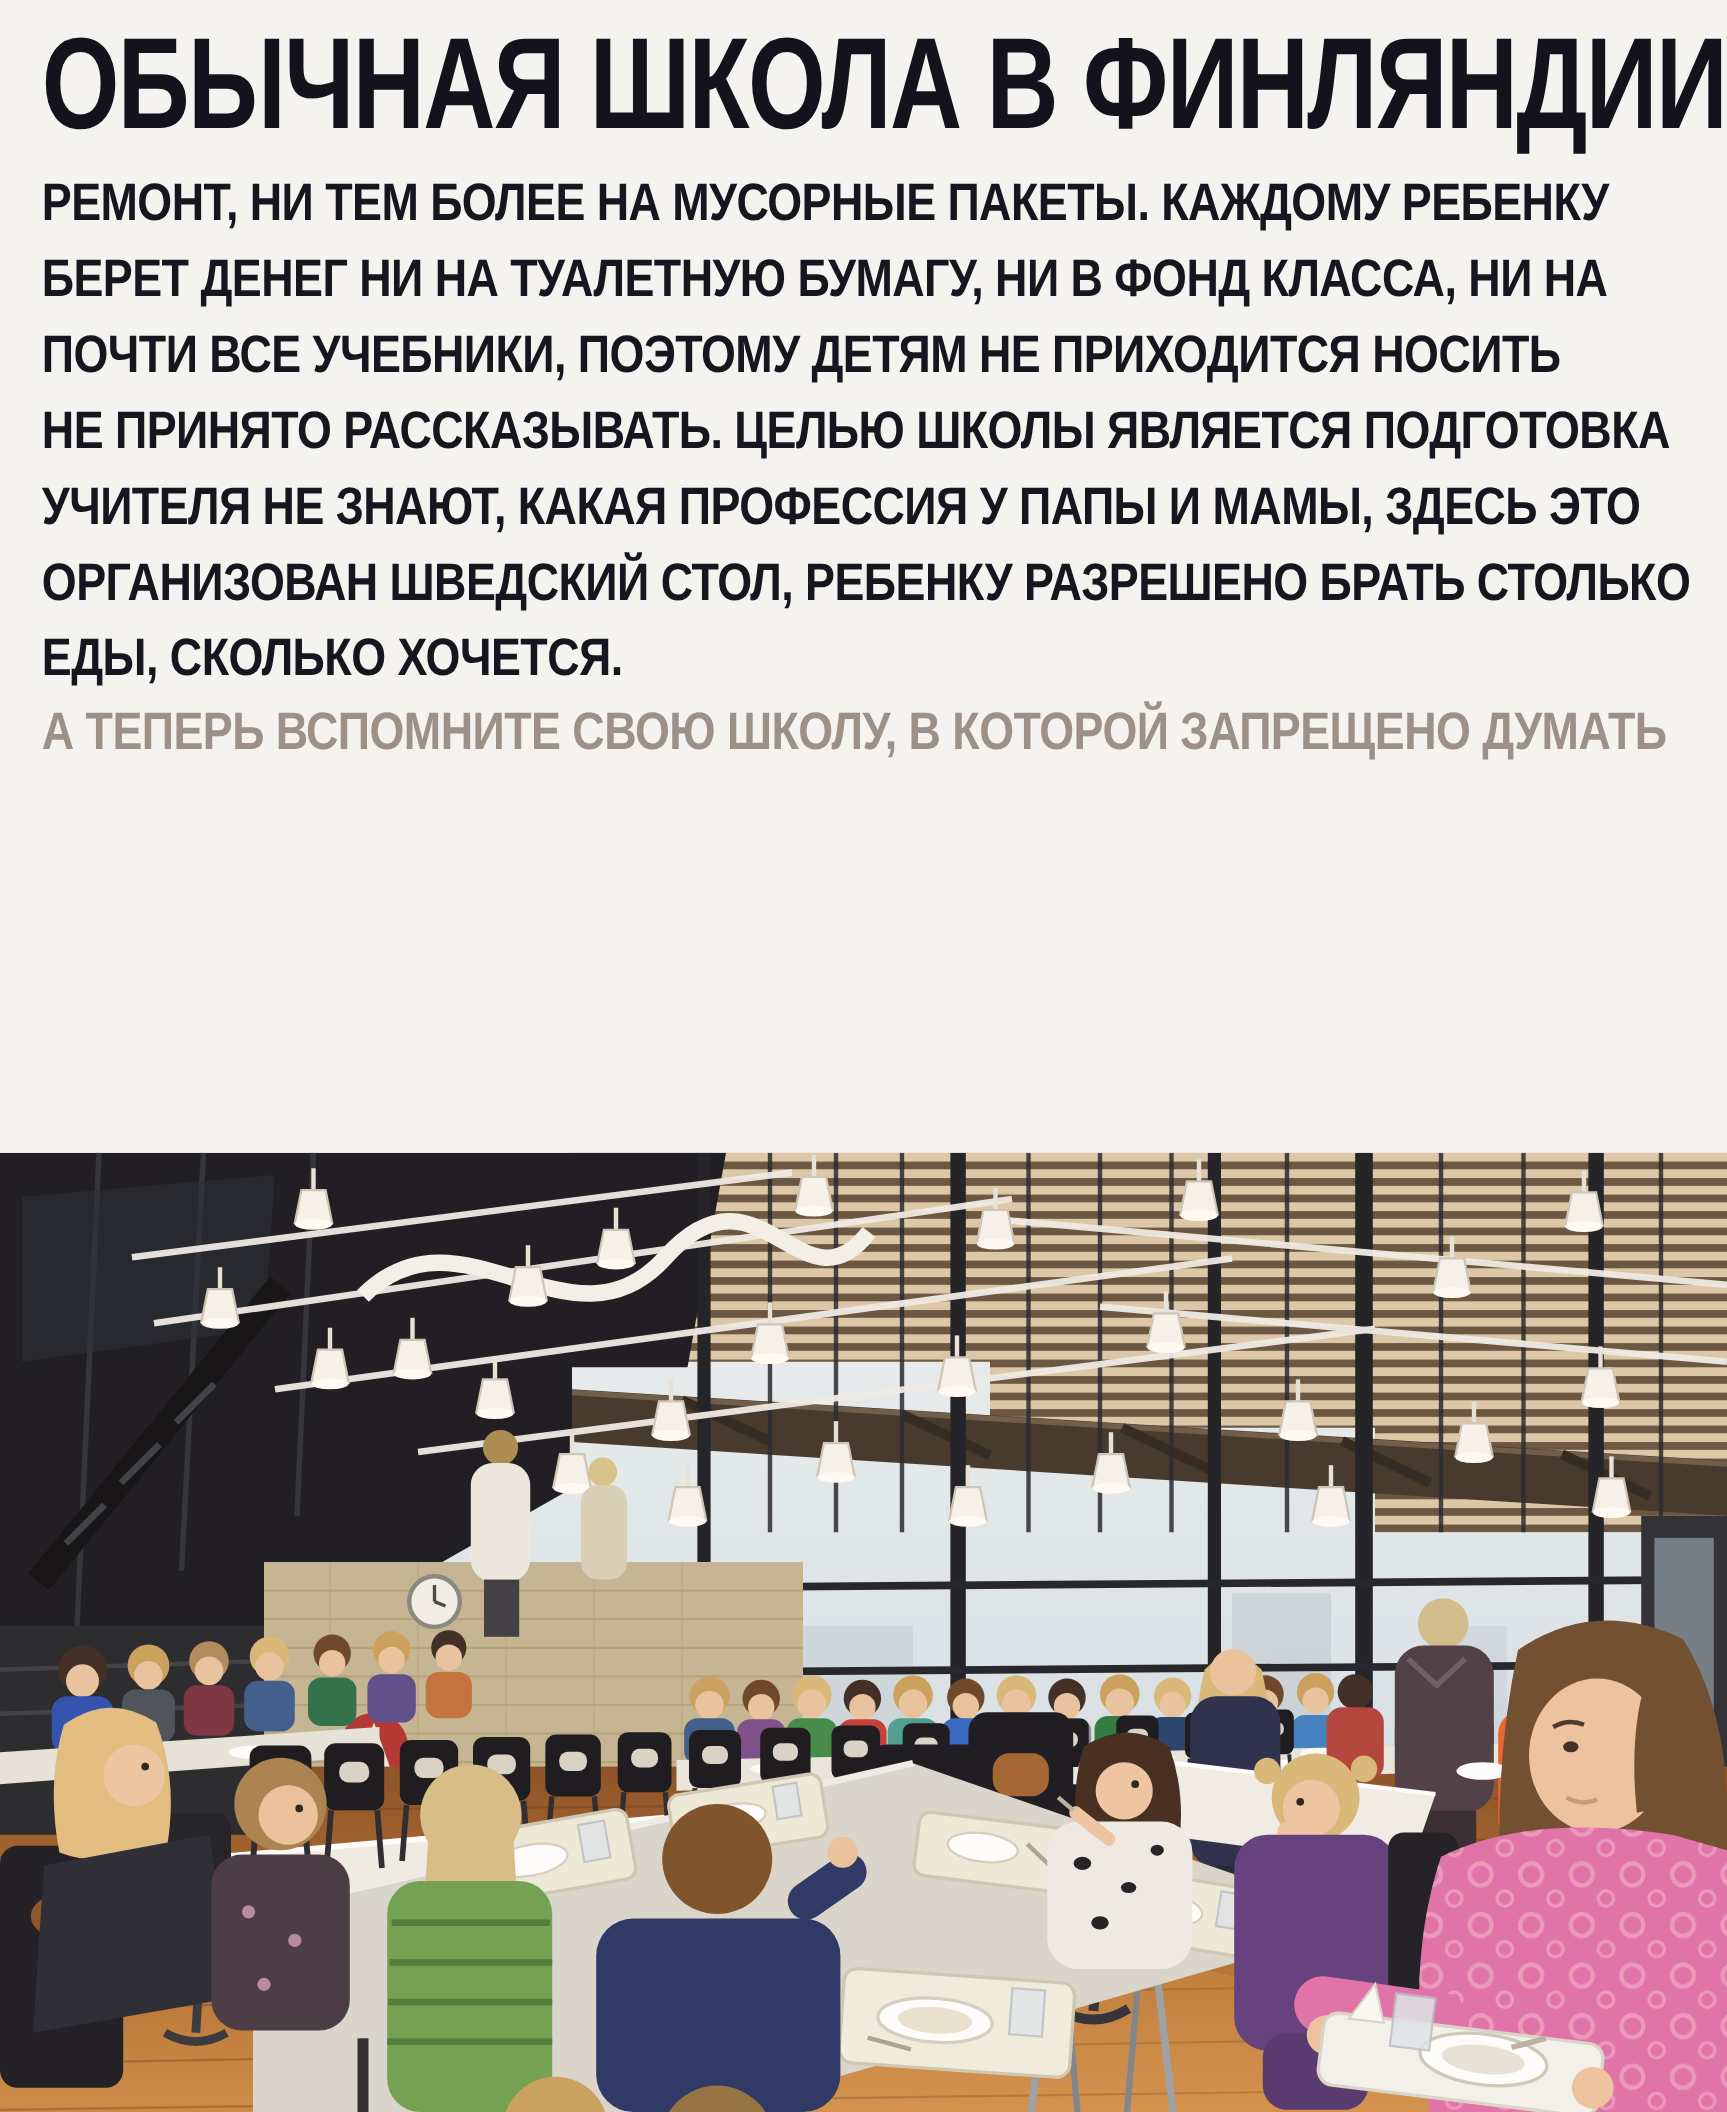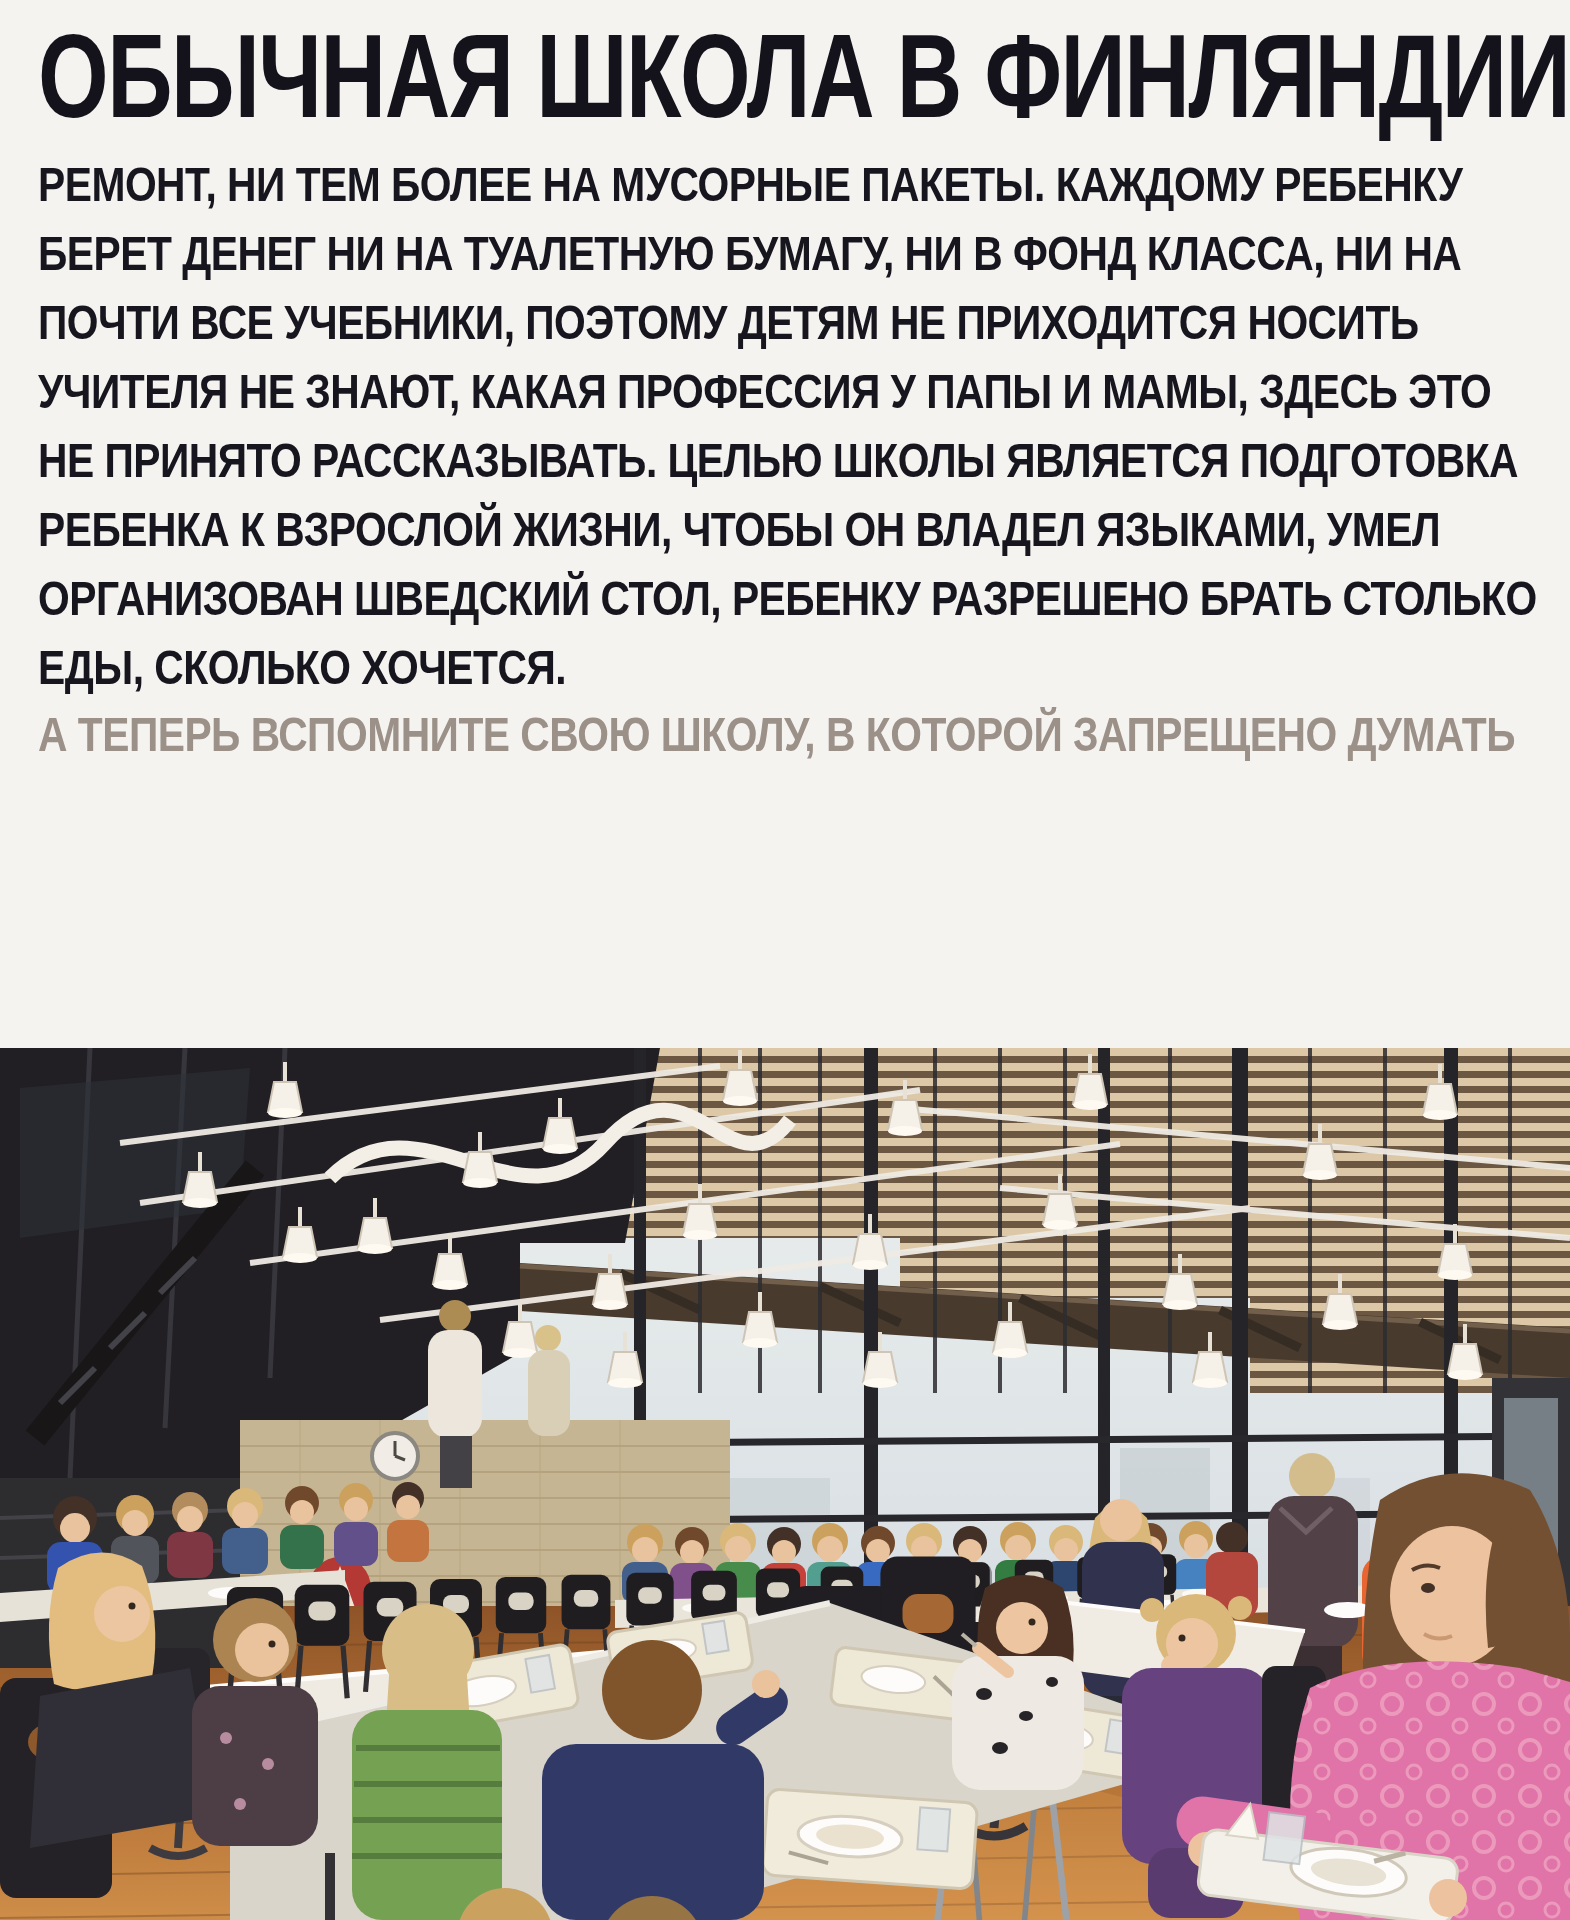--- a/index.html
+++ b/index.html
@@ -18,23 +18,22 @@
 </head>
 <body>
 
 <div class="page">
   <div class="text">
     <h1 class="title"><span class="cond t">ОБЫЧНАЯ ШКОЛА В ФИНЛЯНДИИИ</span></h1>
     <div>
       <div class="bl"><span class="cond b">РЕМОНТ, НИ ТЕМ БОЛЕЕ НА МУСОРНЫЕ ПАКЕТЫ. КАЖДОМУ РЕБЕНКУ</span></div>
       <div class="bl"><span class="cond b">БЕРЕТ ДЕНЕГ НИ НА ТУАЛЕТНУЮ БУМАГУ, НИ В ФОНД КЛАССА, НИ НА</span></div>
       <div class="bl"><span class="cond b">ПОЧТИ ВСЕ УЧЕБНИКИ, ПОЭТОМУ ДЕТЯМ НЕ ПРИХОДИТСЯ НОСИТЬ</span></div>
+      <div class="bl"><span class="cond b">НЕ ПРИНЯТО РАССКАЗЫВАТЬ. ЦЕЛЬЮ ШКОЛЫ ЯВЛЯЕТСЯ ПОДГОТОВКА</span></div>
       <div class="bl"><span class="cond b">УЧИТЕЛЯ НЕ ЗНАЮТ, КАКАЯ ПРОФЕССИЯ У ПАПЫ И МАМЫ, ЗДЕСЬ ЭТО</span></div>
-      <div class="bl"><span class="cond b">НЕ ПРИНЯТО РАССКАЗЫВАТЬ. ЦЕЛЬЮ ШКОЛЫ ЯВЛЯЕТСЯ ПОДГОТОВКА</span></div>
-      <div class="bl"><span class="cond b">РЕБЕНКА К ВЗРОСЛОЙ ЖИЗНИ, ЧТОБЫ ОН ВЛАДЕЛ ЯЗЫКАМИ, УМЕЛ</span></div>
       <div class="bl"><span class="cond b">ОРГАНИЗОВАН ШВЕДСКИЙ СТОЛ, РЕБЕНКУ РАЗРЕШЕНО БРАТЬ СТОЛЬКО</span></div>
       <div class="bl"><span class="cond b">ЕДЫ, СКОЛЬКО ХОЧЕТСЯ.</span></div>
     </div>
     <div class="footer-line"><span class="cond f">А ТЕПЕРЬ ВСПОМНИТЕ СВОЮ ШКОЛУ, В КОТОРОЙ ЗАПРЕЩЕНО ДУМАТЬ</span></div>
   </div>
 
   <svg class="photo" viewBox="0 0 1570 872" preserveAspectRatio="none" role="img" aria-label="Школьная столовая в Финляндии: дети обедают за длинными столами у больших окон">
     <defs>
       <linearGradient id="winG" x1="0" y1="0" x2="0" y2="1">
         <stop offset="0" stop-color="#eef3f6"></stop>

